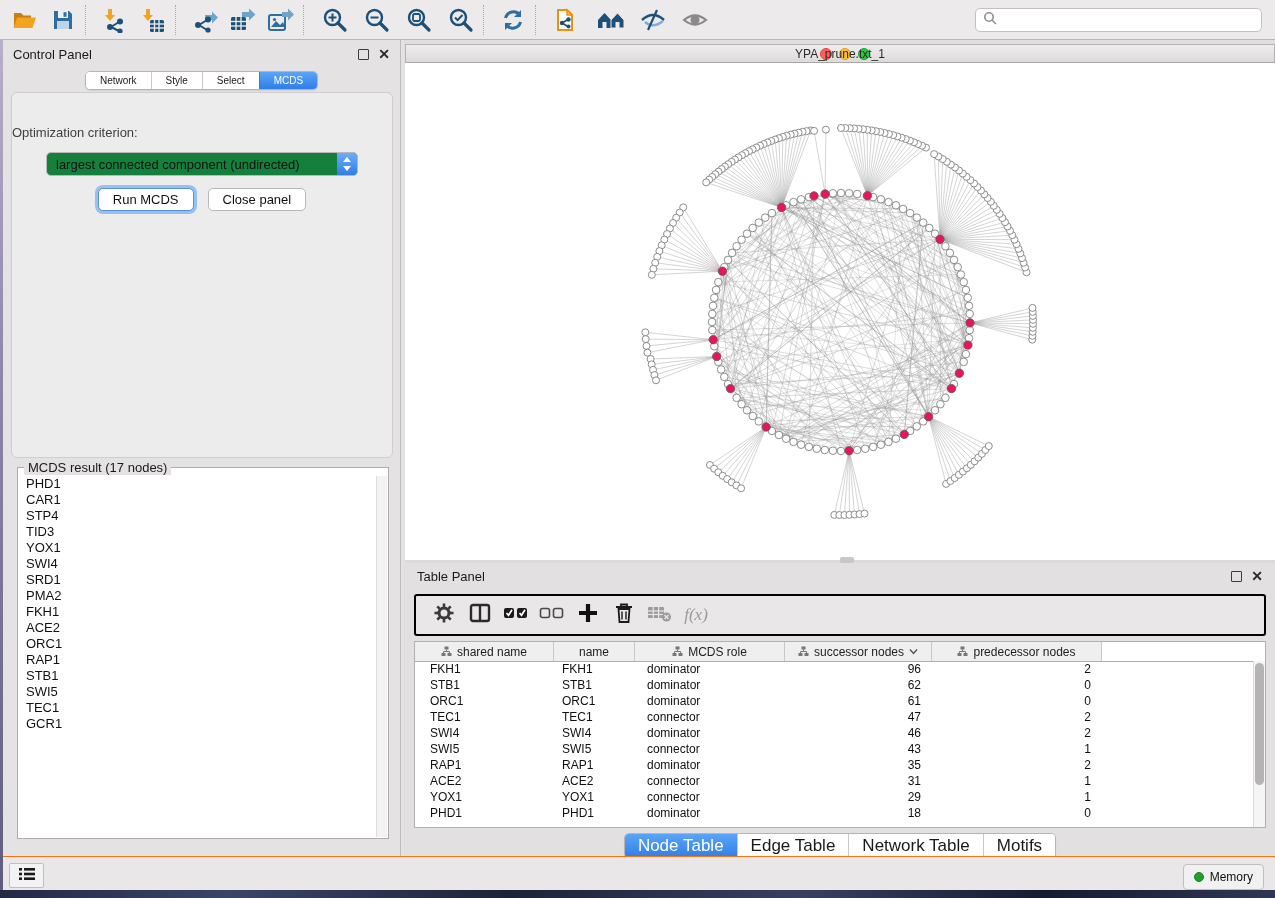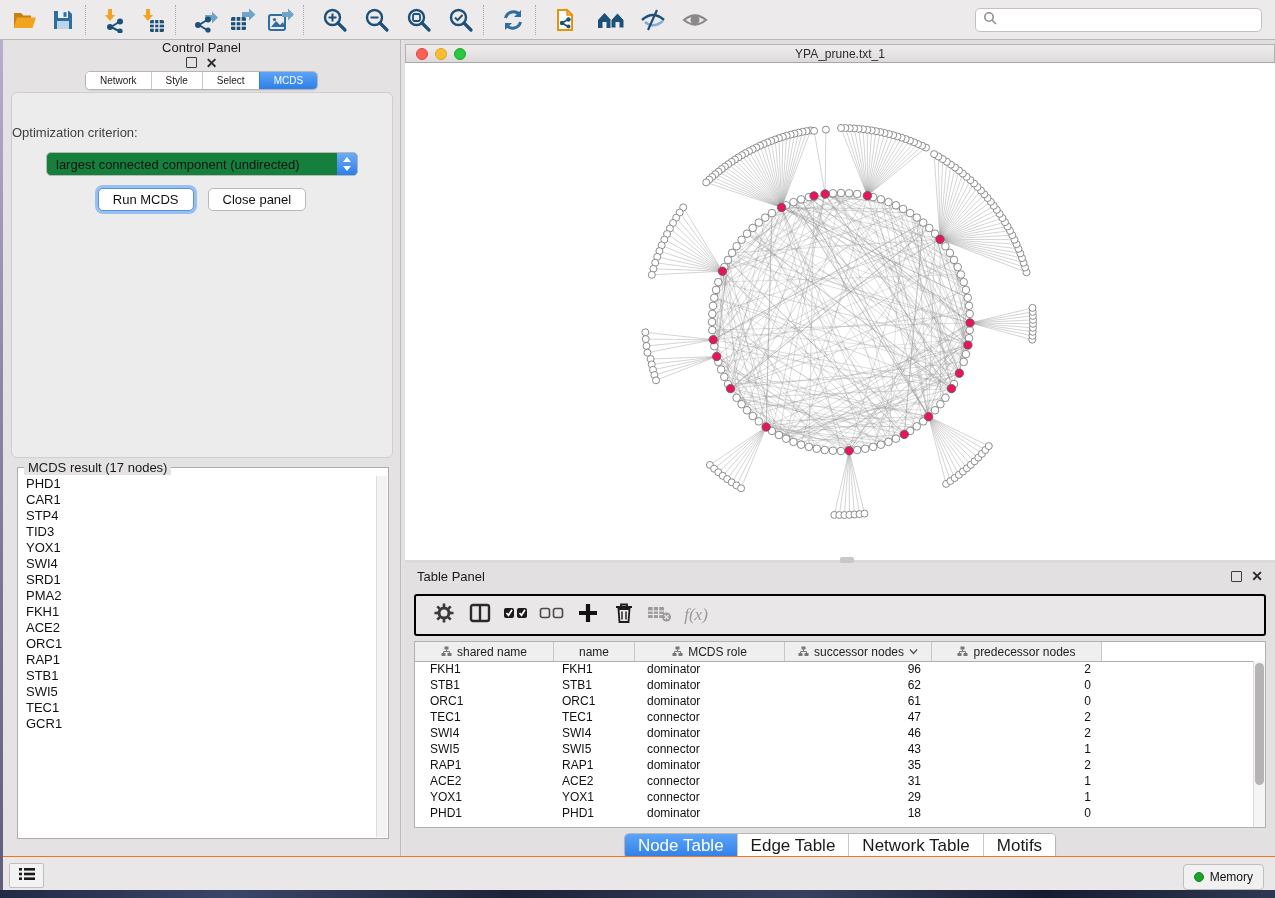--- a/index.html
+++ b/index.html
@@ -11,21 +11,21 @@
   
   .toolbar{position:absolute;left:0;top:0;width:1275px;height:40px;background:#eceaeb;border-bottom:1px solid #b8b6b7;display:flex;align-items:center;box-sizing:border-box;}
   .tbtn{width:38px;height:34px;display:flex;align-items:center;justify-content:center;flex:0 0 auto;}
   .tsep{width:1px;height:30px;border-left:1px dotted #a9a9a9;margin:0 3px;flex:0 0 auto;}
   .tbtn svg{display:block;}
   .searchbox{position:absolute;right:13px;top:8px;width:287px;height:24px;background:#fff;border:1px solid #c2c0c1;border-radius:5px;display:flex;align-items:center;padding-left:7px;box-sizing:border-box;}
   .searchbox input{border:none;outline:none;flex:1;font-size:12px;font-family:"Liberation Sans",sans-serif;background:transparent;margin-left:5px;}
 
   
   .control-panel{position:absolute;left:3px;top:40px;width:398px;height:816px;background:#e4e2e3;box-sizing:border-box;border-right:1px solid #bdbbbc;}
-  .cp-titlerow{height:28px;display:flex;align-items:center;padding:0 10px;flex-direction:column;}
+  .cp-titlerow{height:28px;display:flex;align-items:center;padding:0 10px;}
   .cp-title{font-size:13px;color:#1a1a1a;flex:1;}
   .panel-winbtns{display:flex;align-items:center;gap:9px;}
   .float-box{width:9px;height:9px;border:1.5px solid #3c3c3c;border-radius:1px;}
   .close-x{font-size:14px;font-weight:bold;color:#2a2a2a;line-height:10px;}
   .cp-tabsrow{display:flex;justify-content:center;margin-top:3px;position:relative;z-index:2;}
   .seg{display:flex;background:#fff;border:1px solid #b6b4b5;border-radius:5px;overflow:hidden;box-shadow:0 1px 1px rgba(0,0,0,.08);}
   .seg .tab{padding:3px 14px;font-size:10px;color:#1a1a1a;border-left:1px solid #c9c7c8;background:#fff;cursor:default;}
   .seg .tab:first-child{border-left:none;}
   .seg .tab.sel{background:linear-gradient(#5ba4f8,#2e7ee7);color:#fff;border-left-color:#2e7ee7;}
   .cp-inner{position:absolute;left:8px;top:52px;width:382px;height:366px;background:#ececec;border:1px solid #cfcdce;border-radius:6px;box-sizing:border-box;}
@@ -38,21 +38,21 @@
   .mac-btn{font-size:13px;color:#111;background:#fff;border:1px solid #b9b7b8;border-radius:5px;padding:3px 14px;font-family:"Liberation Sans",sans-serif;}
   .mac-btn.focused{box-shadow:0 0 0 3px rgba(108,168,240,.65);border-color:#5593e0;text-align:right;}
   .mcds-group{position:absolute;left:14px;top:427px;width:372px;height:372px;border:1px solid #adabac;background:#fff;box-sizing:border-box;}
   .mcds-legend{position:absolute;left:6px;top:-8px;background:#e4e2e3;padding:0 4px;font-size:13px;color:#1a1a1a;}
   .mcds-list{position:absolute;left:1px;top:8px;right:11px;bottom:1px;overflow:hidden;background:#fff;}
   .mcds-list .li{font-size:13px;color:#111;line-height:16px;padding-left:7px;}
   .mcds-scroll{position:absolute;top:8px;right:1px;bottom:1px;width:10px;background:#f4f3f3;border-left:1px solid #dddcdc;}
 
   
   .right-col{position:absolute;left:404px;top:40px;width:871px;height:816px;background:#e0dedf;}
-  .net-titlebar{position:absolute;left:1px;top:4px;right:0;height:19px;background:linear-gradient(#efedee,#dcdadb);border:1px solid #b4b2b3;border-bottom:1px solid #a9a7a8;box-sizing:border-box;display:flex;align-items:center;}
+  .net-titlebar{position:absolute;left:1px;top:4px;right:0;height:19px;background:linear-gradient(#efedee,#dcdadb);border:1px solid #b4b2b3;border-bottom:1px solid #a9a7a8;box-sizing:border-box;display:flex;align-items:center;justify-content:center;}
   .lights{display:flex;gap:7px;margin-left:10px;}
   .light{width:12px;height:12px;border-radius:50%;box-sizing:border-box;}
   .net-title{position:absolute;left:0;right:0;text-align:center;font-size:12px;color:#2c2c2c;}
   .net-canvas{position:absolute;left:1px;top:23px;right:0;height:497px;background:#ffffff;overflow:hidden;}
   .split-h{position:absolute;left:1px;top:520px;right:0;height:3px;background:#dcdadb;}
   .split-h .grip{position:absolute;left:50%;top:-3px;width:14px;height:6px;background:#c9c7c8;border-radius:2px;}
 
   
   .table-panel{position:absolute;left:1px;top:523px;right:0;height:293px;background:#e2e0e1;}
   .tp-titlerow{height:26px;display:flex;align-items:center;padding:0 12px;}

